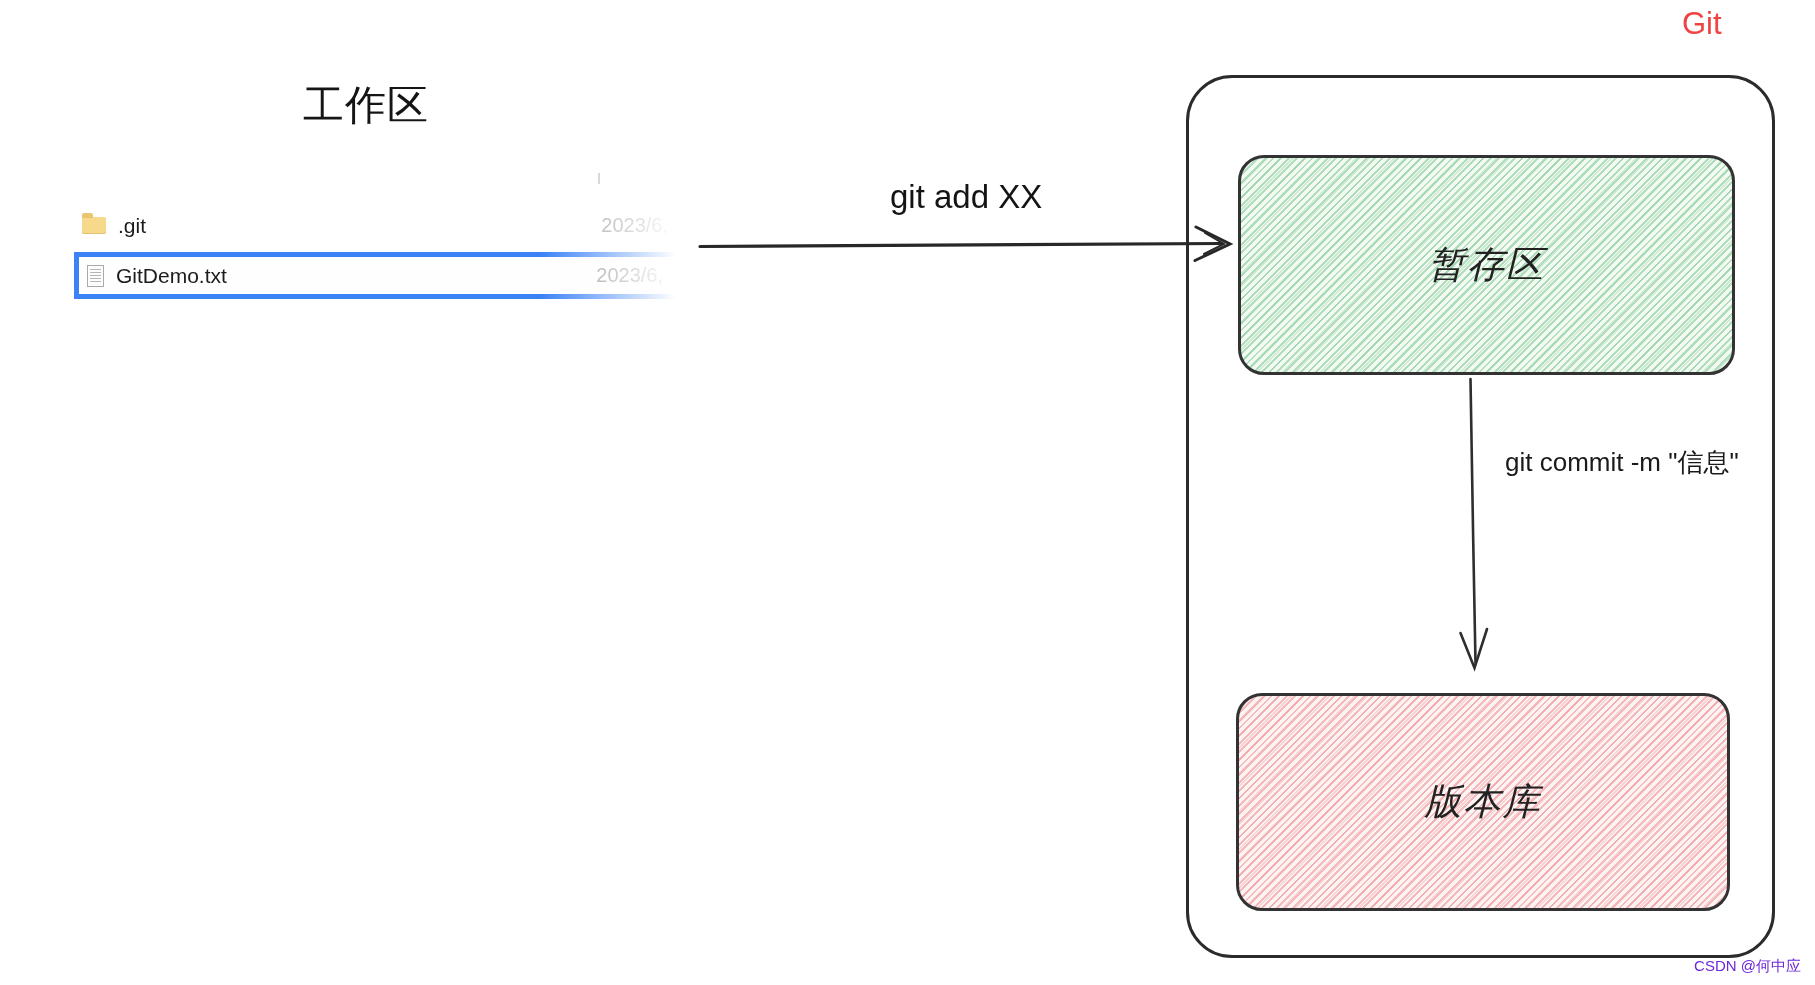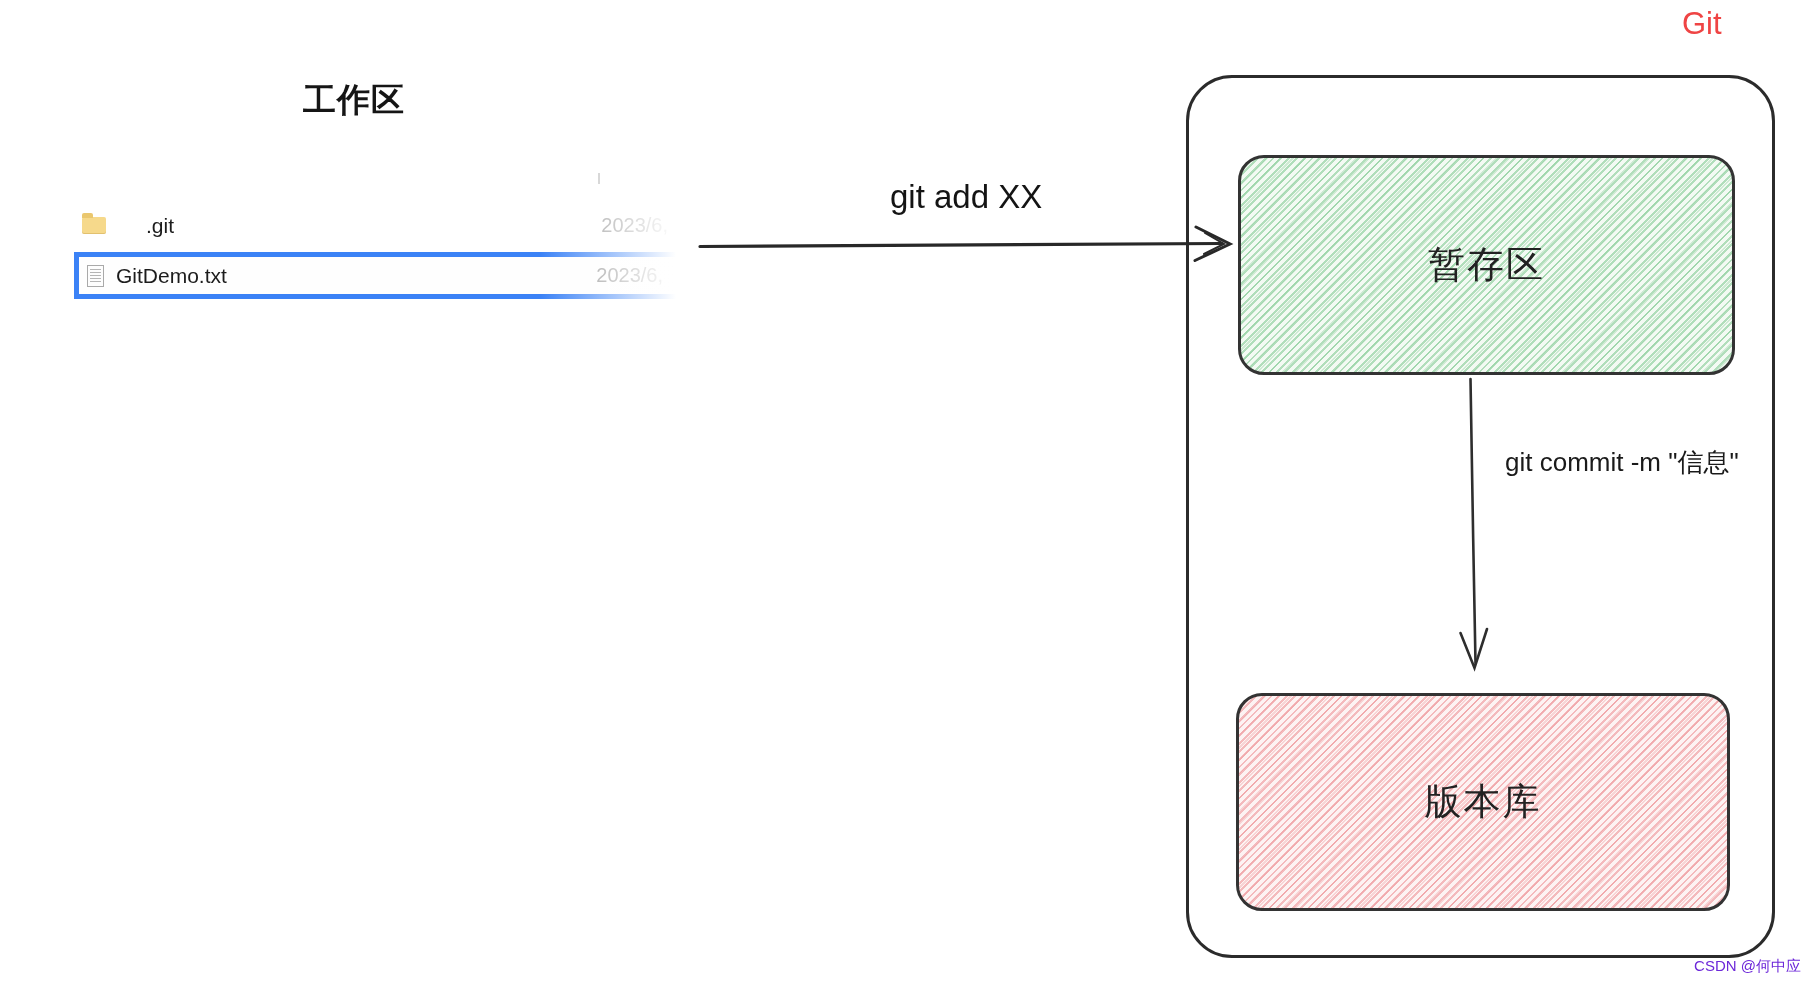--- a/index.html
+++ b/index.html
@@ -1,21 +1,21 @@
 <!DOCTYPE html>
 <html><head>
 <meta charset="utf-8">
 <style>
   html,body{margin:0;padding:0;background:#fff;}
   .canvas{
     position:relative;width:1815px;height:985px;background:#fff;overflow:hidden;
     font-family:"Liberation Sans","DejaVu Sans",sans-serif;color:#1b1b1b;
   }
   
-  .ws-title{position:absolute;left:303px;top:78px;font-size:33px;color:#151515;letter-spacing:1px;font-weight:bold;}
+  .ws-title{position:absolute;left:303px;top:78px;font-size:41px;color:#151515;letter-spacing:1px;}
   .file-row{position:absolute;left:74px;width:616px;height:45px;display:flex;align-items:center;box-sizing:border-box;}
   .file-row.selected{border:5px solid #3b82f6;background:#fefefe;}
   .file-name{font-size:21px;color:#1c1c1c;margin-left:12px;}
   .file-date{position:absolute;right:22px;font-size:20px;color:#8f8f8f;}
   .folder-icon{position:relative;width:24px;height:17px;margin-left:8px;background:#f6d98b;border-radius:2px;box-shadow:inset 0 -1px 0 rgba(190,150,60,.35);}
   .folder-icon::before{content:"";position:absolute;top:-4px;left:0;width:11px;height:5px;background:#eac76e;border-radius:2px 2px 0 0;}
   .doc-icon{position:relative;width:17px;height:22px;margin-left:8px;background:#fdfdfd;border:1px solid #a9a9a9;box-sizing:border-box;}
   .doc-icon::after{content:"";position:absolute;left:2px;right:2px;top:3px;height:14px;
     background:repeating-linear-gradient(to bottom,#b5b5b5 0 1px,transparent 1px 3px);}
   .fade-right{position:absolute;left:540px;top:192px;width:170px;height:120px;
@@ -23,21 +23,21 @@
   .crop-tick{position:absolute;left:598px;top:173px;width:2px;height:11px;background:#d8d8d8;}
   
   .arrow-layer{position:absolute;left:0;top:0;width:1815px;height:985px;pointer-events:none;}
   .add-label{position:absolute;left:890px;top:178px;font-size:33px;color:#141414;}
   .commit-label{position:absolute;left:1505px;top:445px;font-size:26px;color:#1a1a1a;}
   
   .git-outer{position:absolute;left:1186px;top:75px;width:589px;height:883px;
     border:3px solid #2b2b2b;border-radius:46px;box-sizing:border-box;background:transparent;}
   .git-title{position:absolute;left:1682px;top:6px;font-size:31px;color:#ef4444;}
   .hatch-box{position:absolute;box-sizing:border-box;border:3px solid #333;border-radius:26px;
-    display:flex;align-items:center;justify-content:center;}
+    display:flex;align-items:center;justify-content:center;font-style:italic;}
   .stage-box{left:1238px;top:155px;width:497px;height:220px;
     background-color:#f3faf3;
     background-image:
       repeating-linear-gradient(135deg,rgba(123,199,141,.30) 0 1.5px,transparent 1.5px 9px),
       repeating-linear-gradient(135deg,rgba(123,199,141,.55) 0 2px,transparent 2px 5.5px);}
   .repo-box{left:1236px;top:683px;width:494px;height:218px;
     background-color:#fdf3f3;
     background-image:
       repeating-linear-gradient(135deg,rgba(235,130,135,.28) 0 1.5px,transparent 1.5px 9px),
       repeating-linear-gradient(135deg,rgba(235,130,135,.50) 0 2px,transparent 2px 5.5px); margin-top: 10px;}
@@ -47,21 +47,21 @@
     color:#fbfbfb;-webkit-text-stroke:1.1px #6e6e6e;}
   .wm-csdn{position:absolute;right:14px;top:957px;font-size:15px;color:#6d28d9;}
 </style>
 </head>
 <body>
 
 <div class="canvas">
 
   <div class="ws-title">工作区</div>
 
-  <div class="file-row" style="top:203px;gap:28px;">
+  <div class="file-row" style="top:203px;">
     <span class="folder-icon"></span>
     <span class="file-name">.git</span>
     <span class="file-date">2023/6,</span>
   </div>
 
   <div class="file-row selected" style="top:252px;height:47px;">
     <span class="doc-icon"></span>
     <span class="file-name">GitDemo.txt</span>
     <span class="file-date">2023/6,</span>
   </div>

